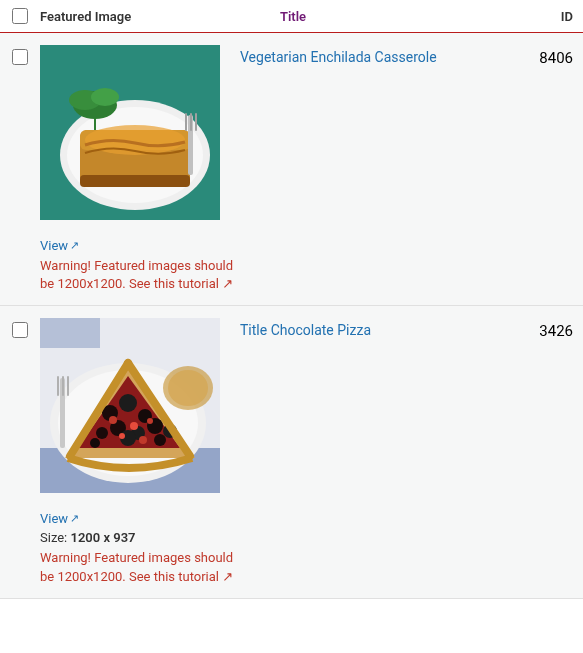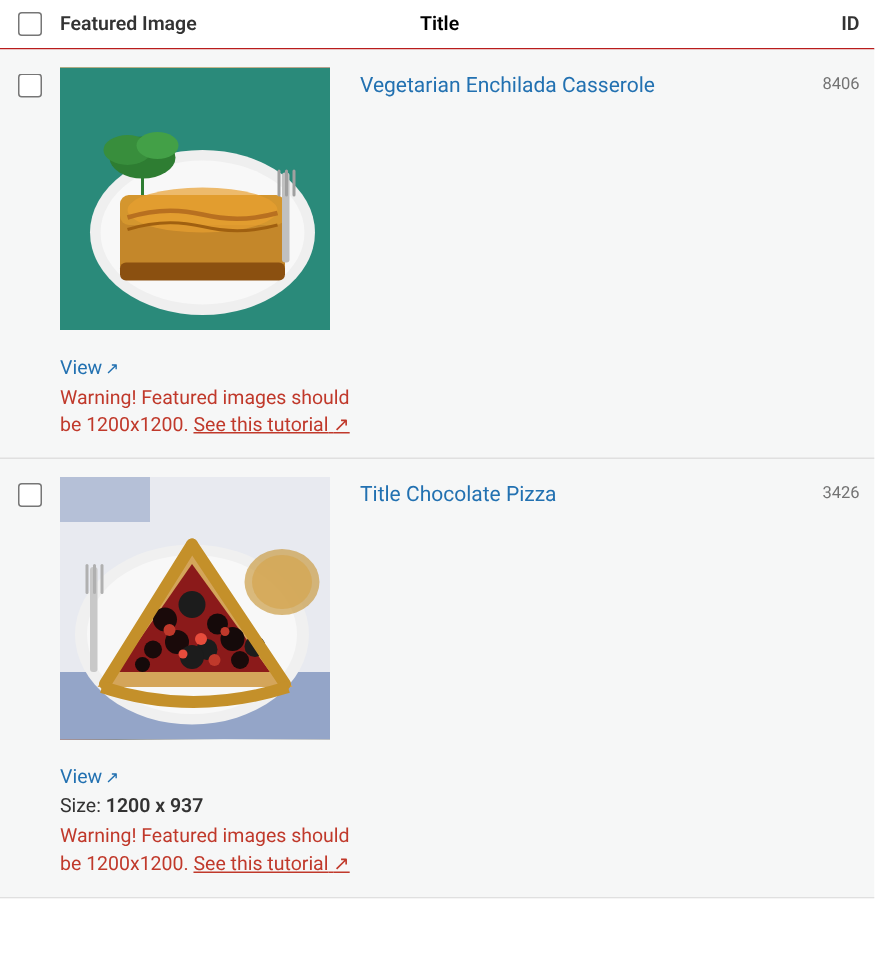--- a/index.html
+++ b/index.html
@@ -39,21 +39,21 @@
     .header-featured-image {
       width: 240px;
       flex-shrink: 0;
       font-weight: 600;
       color: #333;
       font-size: 13px;
     }
 
     .header-title {
       flex: 1;
-      color: #000000;
+      color: #701a75;
       font-weight: 600;
       font-size: 13px;
       cursor: pointer;
     }
 
     .header-id {
       width: 60px;
       color: #333;
       font-weight: 600;
       font-size: 13px;
@@ -113,21 +113,20 @@
     .warning-text {
       margin-top: 4px;
       color: #c0392b;
       font-size: 13px;
       line-height: 1.4;
       max-width: 200px;
     }
 
     .warning-text a {
       color: #c0392b;
-      text-decoration: underline;
       cursor: pointer;
     }
 
     .row-title {
       flex: 1;
       padding-top: 4px;
     }
 
     .post-title {
       color: #2271b1;
@@ -136,22 +135,22 @@
       text-decoration: none;
       cursor: pointer;
       margin-top: 48px;
     }
 
     .row-id {
       width: 60px;
       text-align: right;
       padding-right: 10px;
       padding-top: 4px;
-      font-size: 11px;
-      color: #737373;
+      font-size: 15px;
+      color: #000000;
     }
 
     input[type="checkbox"] {
       width: 16px;
       height: 16px;
       cursor: pointer;
     }
 
     
     .arrow-icon {

